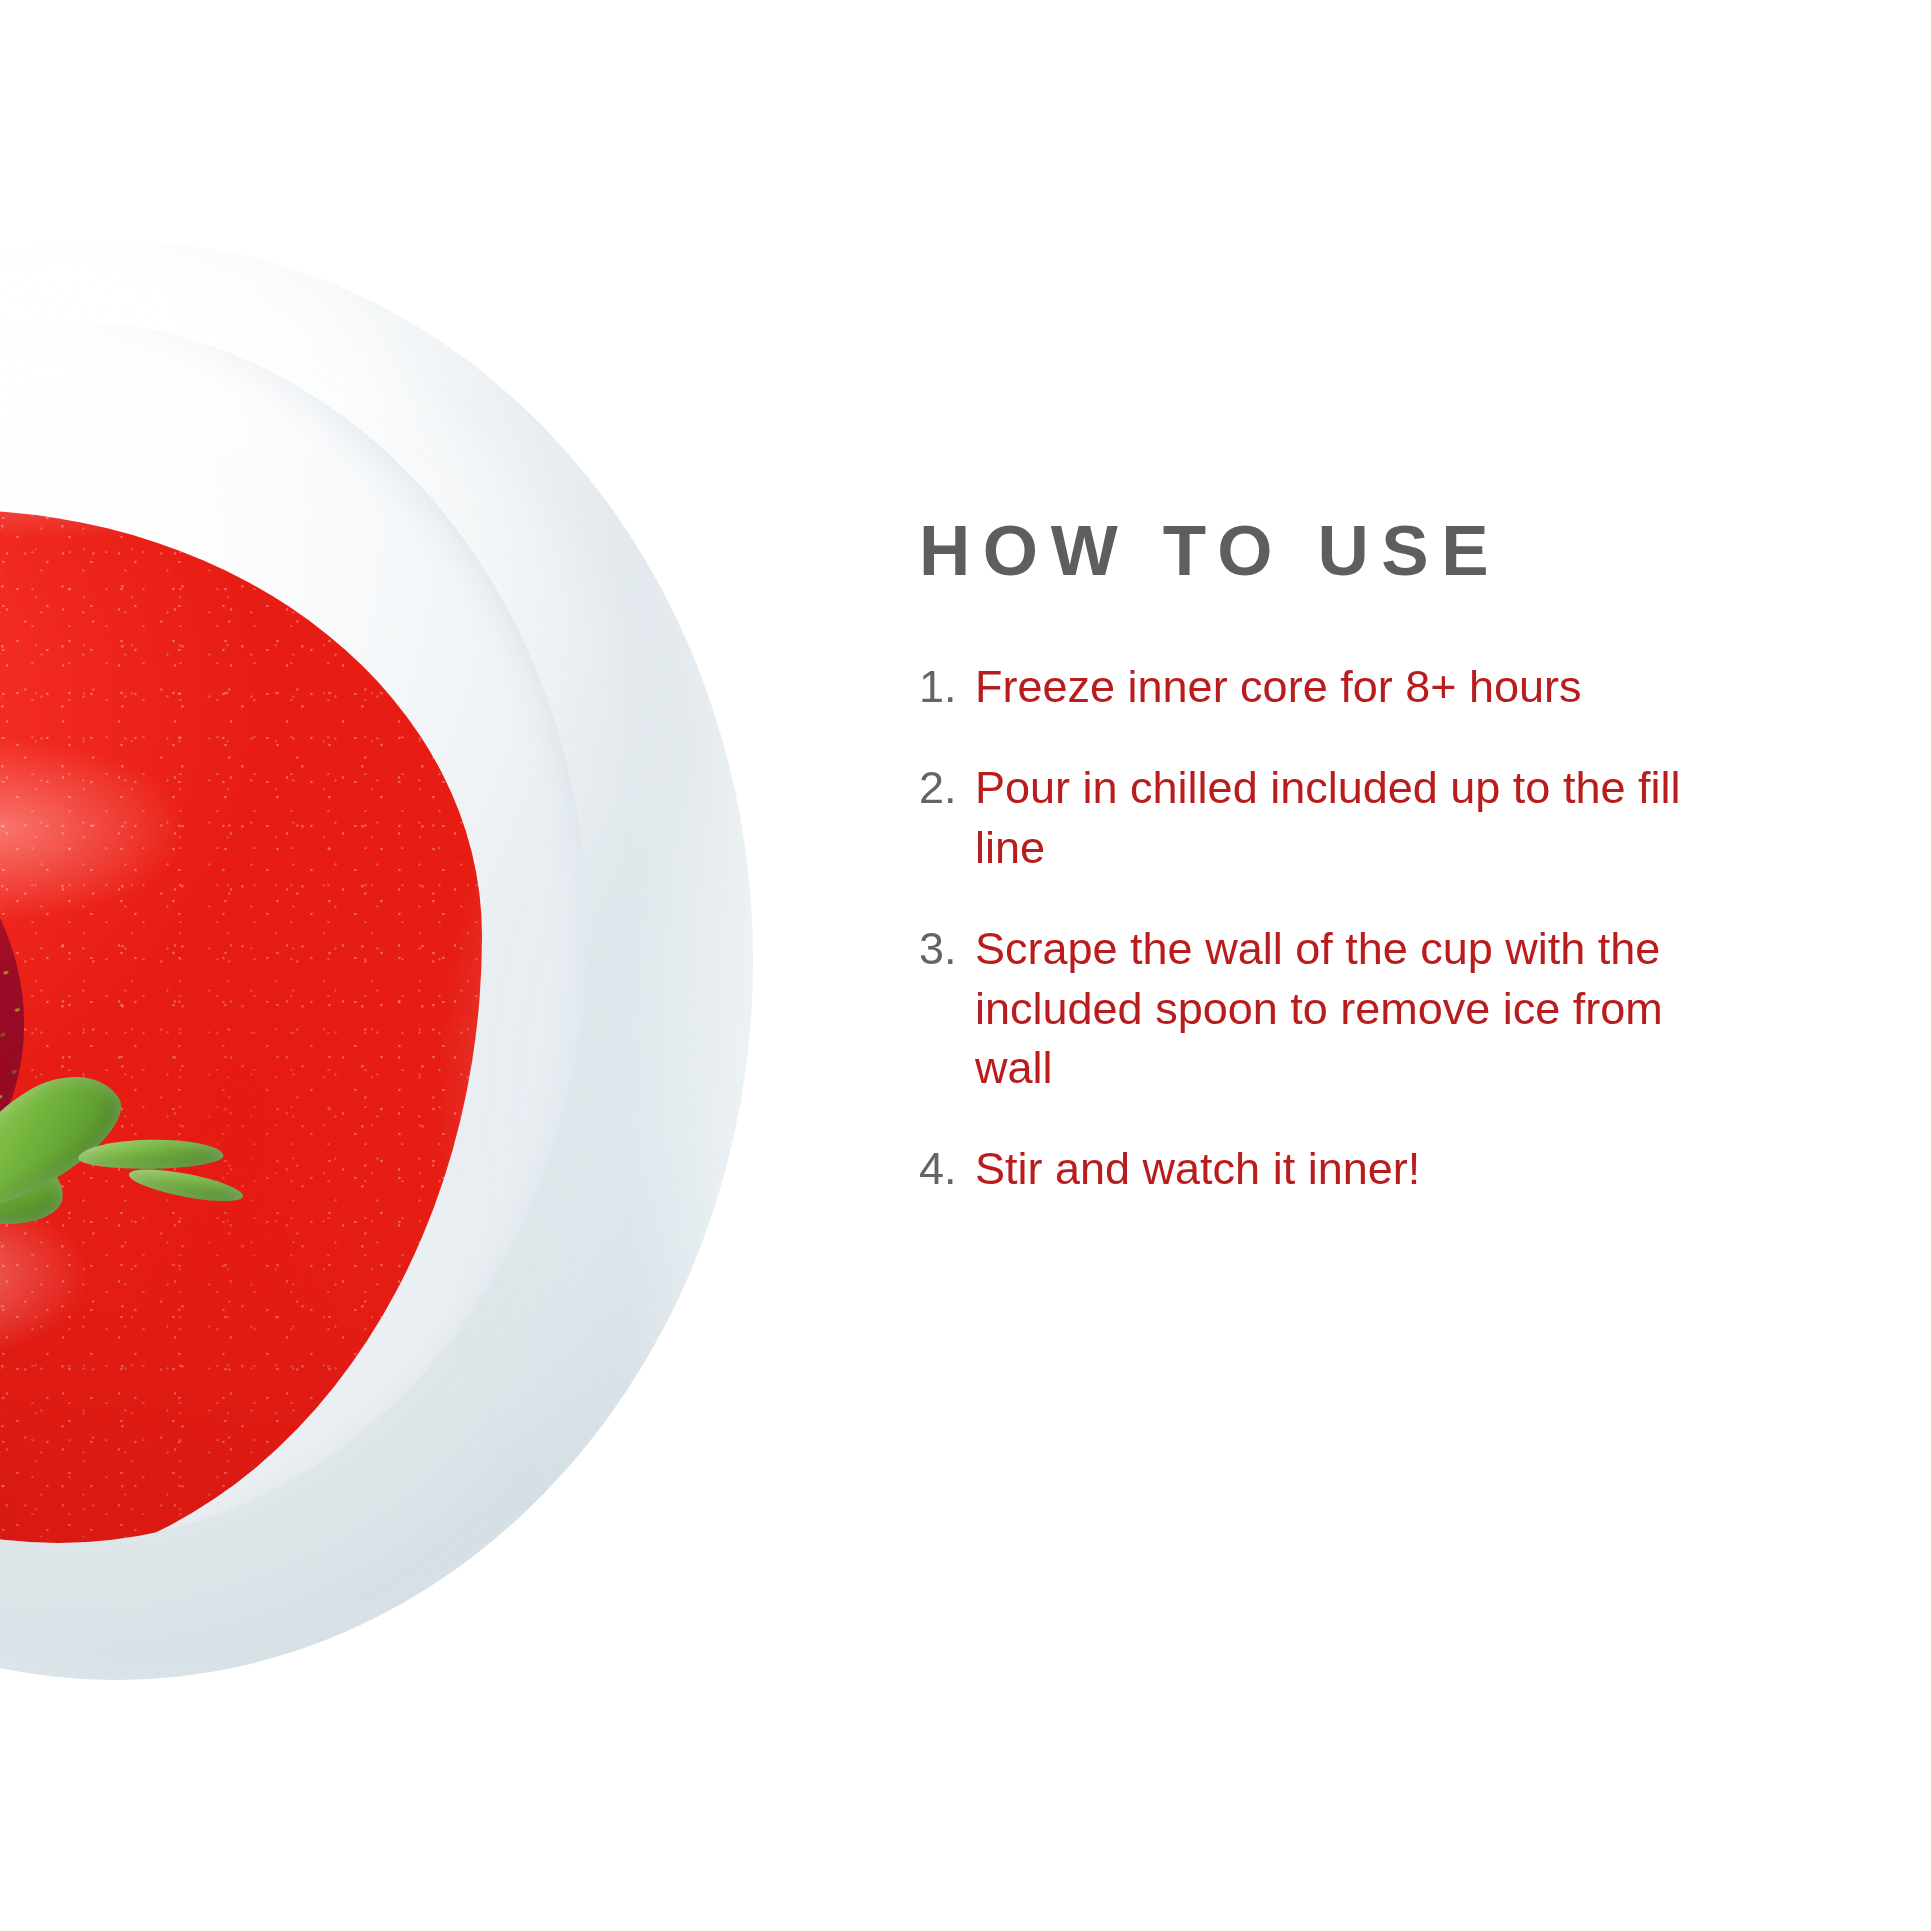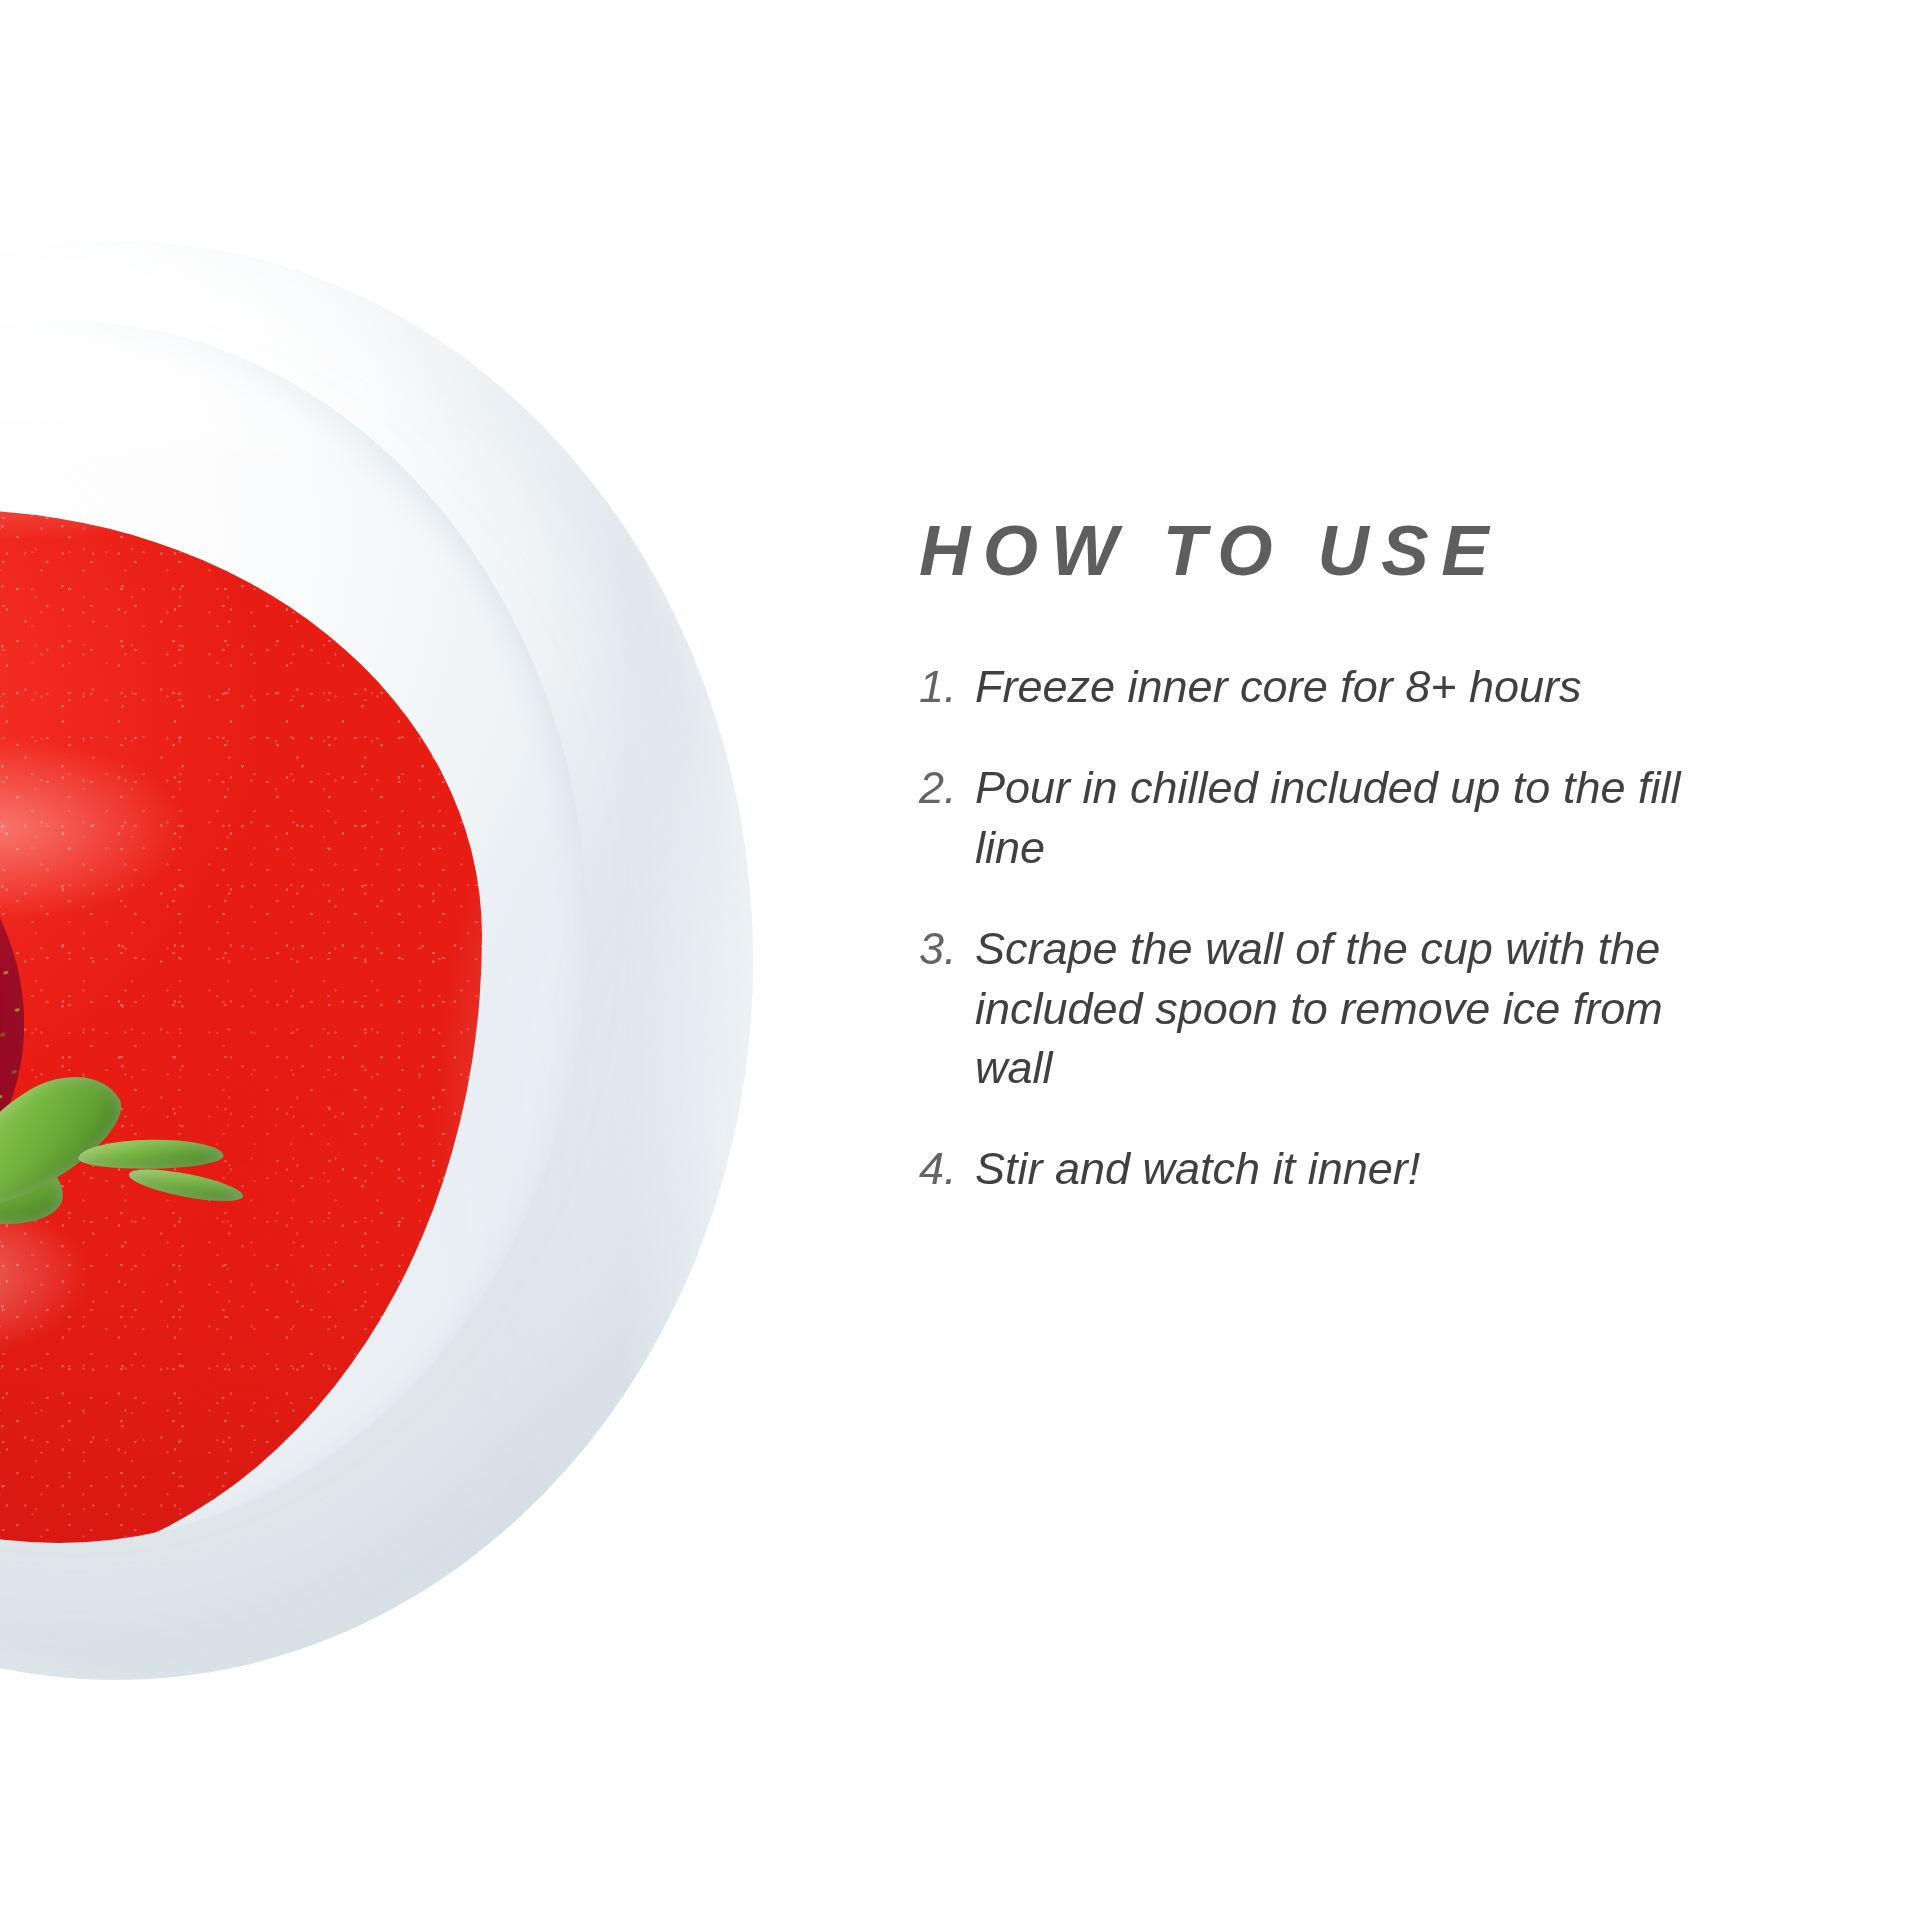--- a/index.html
+++ b/index.html
@@ -205,21 +205,20 @@
     background: linear-gradient(to right, rgba(255,255,255,0) 72%, rgba(255,255,255,.55) 88%, #ffffff 100%);
   }
 
   
   #text-panel {
     position: absolute;
     left: 919px;
     top: 0;
     width: 966px;
     height: 1731px;
-    font-style: italic;
   }
 
   #how-to-use-heading {
     position: absolute;
     left: 0;
     top: 515px;
     font-size: 71px;
     font-weight: 700;
     letter-spacing: 12.6px;
     color: #5e5e5e;
@@ -247,21 +246,21 @@
     font-size: 45px;
     line-height: 1.32;
     color: #646464;
     font-weight: 400;
   }
 
   .step-text {
     flex: 1 1 auto;
     font-size: 45px;
     line-height: 1.32;
-    color: #404040;
+    color: #b91c1c;
     font-weight: 400;
     max-width: 763px;
   }
 </style>
 </head>
 <body>
 
 <div id="page">
 
   <div id="photo-panel">

